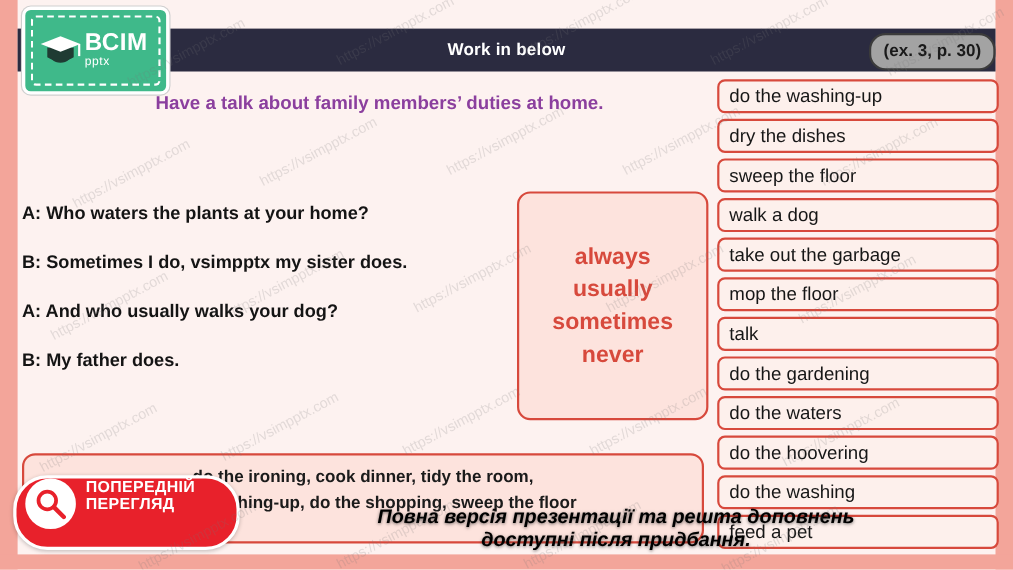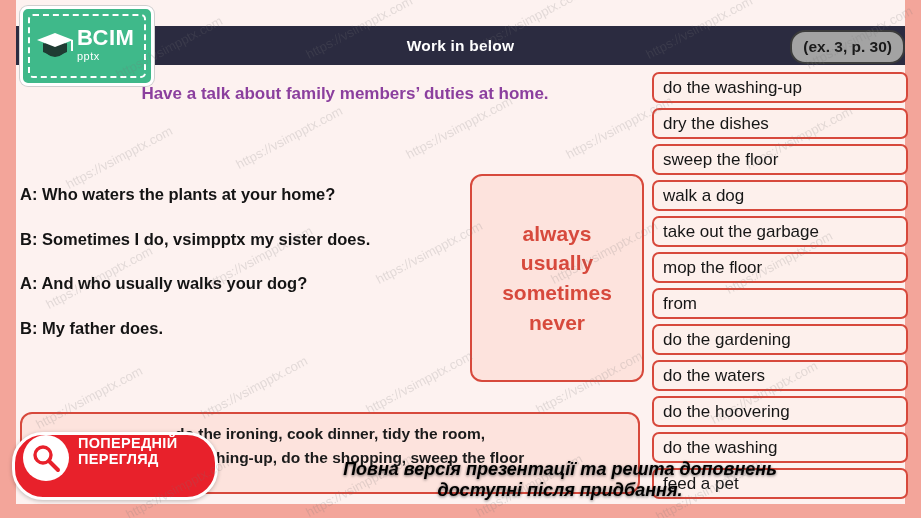--- a/index.html
+++ b/index.html
@@ -347,21 +347,21 @@
     <div>do the washing-up, do the shopping, sweep the floor</div>
   </div>
 
   <div class="phrase-list">
     <div class="phrase-item">do the washing-up</div>
     <div class="phrase-item">dry the dishes</div>
     <div class="phrase-item">sweep the floor</div>
     <div class="phrase-item">walk a dog</div>
     <div class="phrase-item">take out the garbage</div>
     <div class="phrase-item">mop the floor</div>
-    <div class="phrase-item">from</div>
+    <div class="phrase-item">talk</div>
     <div class="phrase-item">do the gardening</div>
     <div class="phrase-item">do the waters</div>
     <div class="phrase-item">do the hoovering</div>
     <div class="phrase-item">do the washing</div>
     <div class="phrase-item">feed a pet</div>
   </div>
 
   <div class="wm-layer">
     <div class="wm" style="left:110px; top:40px;">https://vsimpptx.com</div>
     <div class="wm" style="left:300px; top:20px;">https://vsimpptx.com</div>

